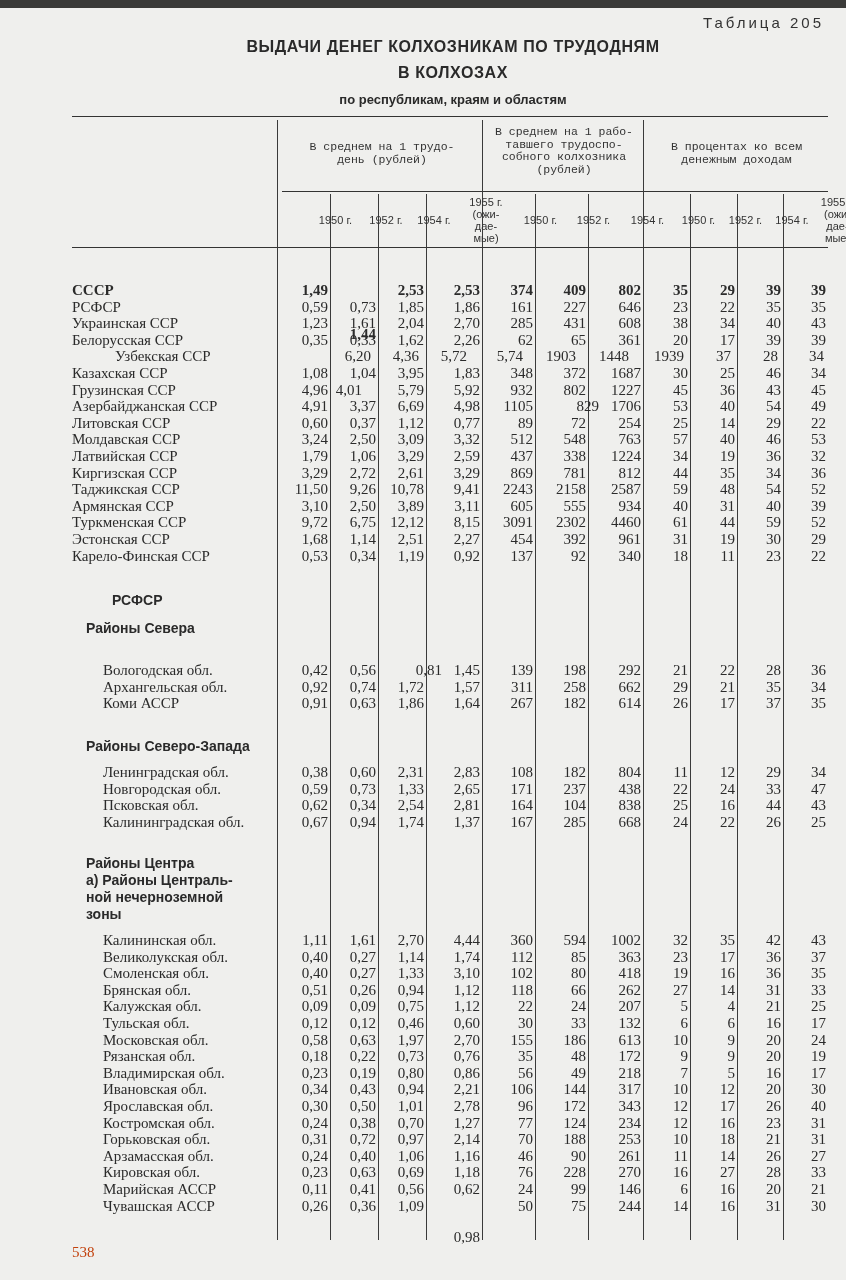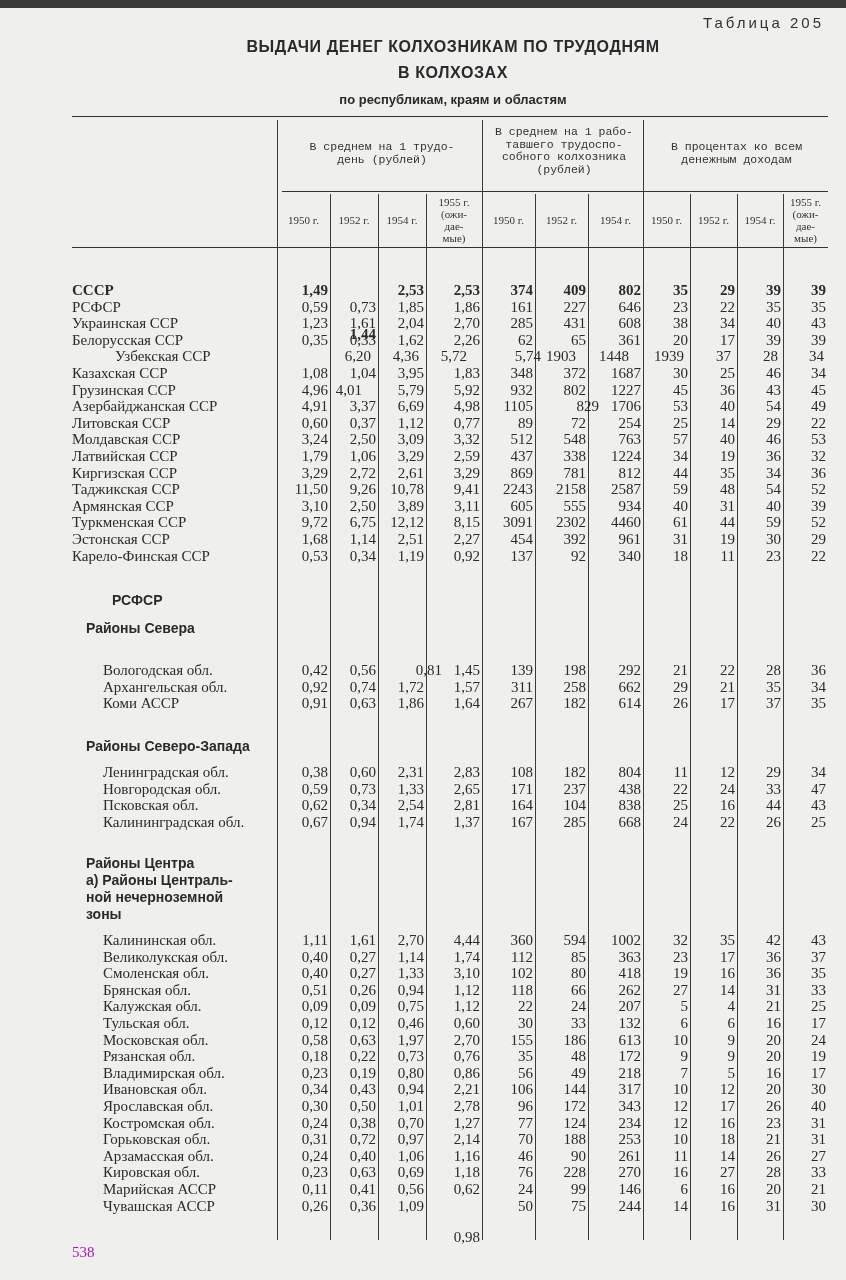--- a/index.html
+++ b/index.html
@@ -21,30 +21,30 @@
     font-family: "Liberation Sans", sans-serif; font-weight: bold; color: #2a2a2a;
   }
   .title1 { top: 38px; font-size: 16px; letter-spacing: 0.6px; left: 30px; }
   .title2 { top: 64px; font-size: 16px; letter-spacing: 0.6px; left: 30px; }
   .subtitle { top: 92px; font-size: 13px; font-weight: bold; left: 30px; }
 
   .hline { position: absolute; background: #333; height: 1.3px; }
   .vline { position: absolute; background: #3a3a3a; width: 1.3px; }
 
   .hdr { position: absolute; text-align: center; font-family: "Liberation Mono", monospace; font-size: 11.5px; line-height: 12.5px; color: #333; }
-  .yr { position: absolute; text-align: center; font-family: Liberation Serif, serif; font-size: 11px; line-height: 12px; color: #333; }
+  .yr { position: absolute; text-align: center; font-family: Liberation Sans, sans-serif; font-size: 11px; line-height: 12px; color: #333; margin-left: 32px; }
 
   .row { position: absolute; left: 0; width: 846px; height: 16.6px; font-size: 15px; line-height: 16.6px; }
   .row .name { position: absolute; left: 72px; white-space: nowrap; }
   .row .name.indent { left: 103px; }
   .row .cell { position: absolute; text-align: right; }
   .row.bold .cell, .row.bold .name { font-weight: bold; }
 
   .sec { position: absolute; font-family: "Liberation Sans", sans-serif; font-weight: bold; font-size: 14px; color: #2a2a2a; line-height: 17px; }
-  .pageno { position: absolute; left: 72px; top: 1244px; font-size: 15px; color: #a21caf; }
+  .pageno { position: absolute; left: 72px; top: 1244px; font-size: 15px; color: #c2410c; }
 </style>
 </head>
 <body>
 
 <div class="top-strip"></div>
 <div class="page"></div>
 
 <div class="table-label">Таблица 205</div>
 <div class="title1">ВЫДАЧИ ДЕНЕГ КОЛХОЗНИКАМ ПО ТРУДОДНЯМ</div>
 <div class="title2">В КОЛХОЗАХ</div>
@@ -144,21 +144,21 @@
       <span class="cell" style="right: 158px;">20</span>
       <span class="cell" style="right: 111px;">17</span>
       <span class="cell" style="right: 65px;">39</span>
       <span class="cell" style="right: 20px;">39</span>
     </div>
     <div class="row" style="top: 348.4px; margin-left: 43px;">
       <span class="name">Узбекская ССР</span>
       <span class="cell" style="right: 518px;">6,20</span>
       <span class="cell" style="right: 470px;">4,36</span>
       <span class="cell" style="right: 422px;">5,72</span>
-      <span class="cell" style="right: 348px;">5,74</span>
+      <span class="cell" style="right: 366px;">5,74</span>
       <span class="cell" style="right: 313px; text-align: center;">1903</span>
       <span class="cell" style="right: 260px;">1448</span>
       <span class="cell" style="right: 205px;">1939</span>
       <span class="cell" style="right: 158px;">37</span>
       <span class="cell" style="right: 111px;">28</span>
       <span class="cell" style="right: 65px;">34</span>
       <span class="cell" style="right: 20px;">36</span>
     </div>
     <div class="row" style="top: 365px;">
       <span class="name">Казахская ССР</span>

